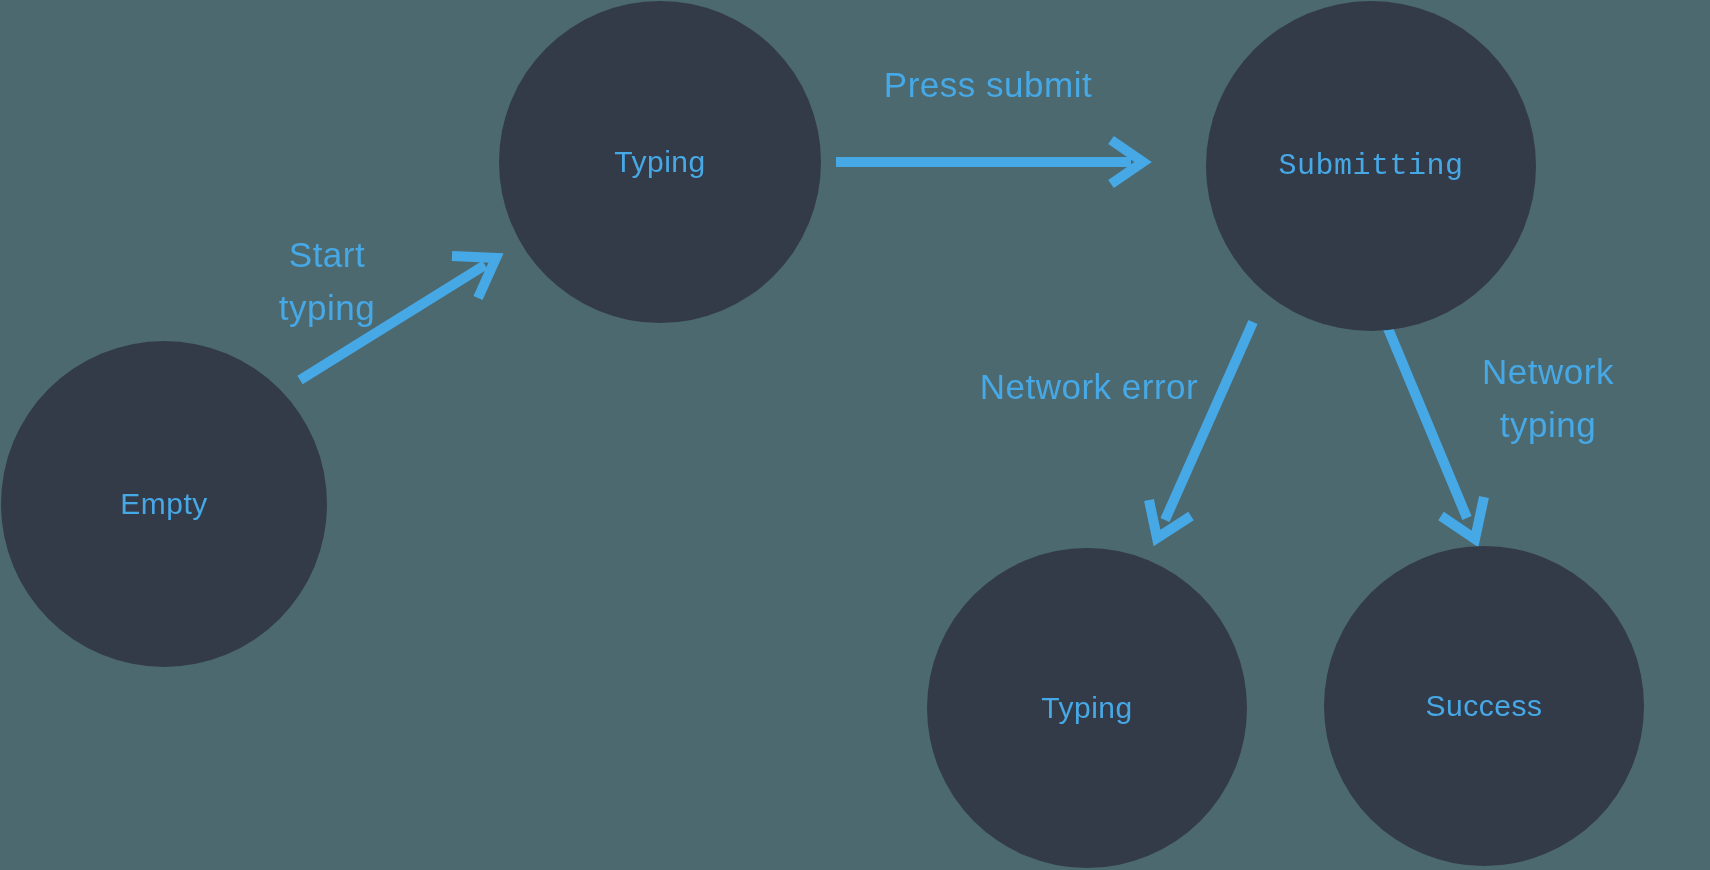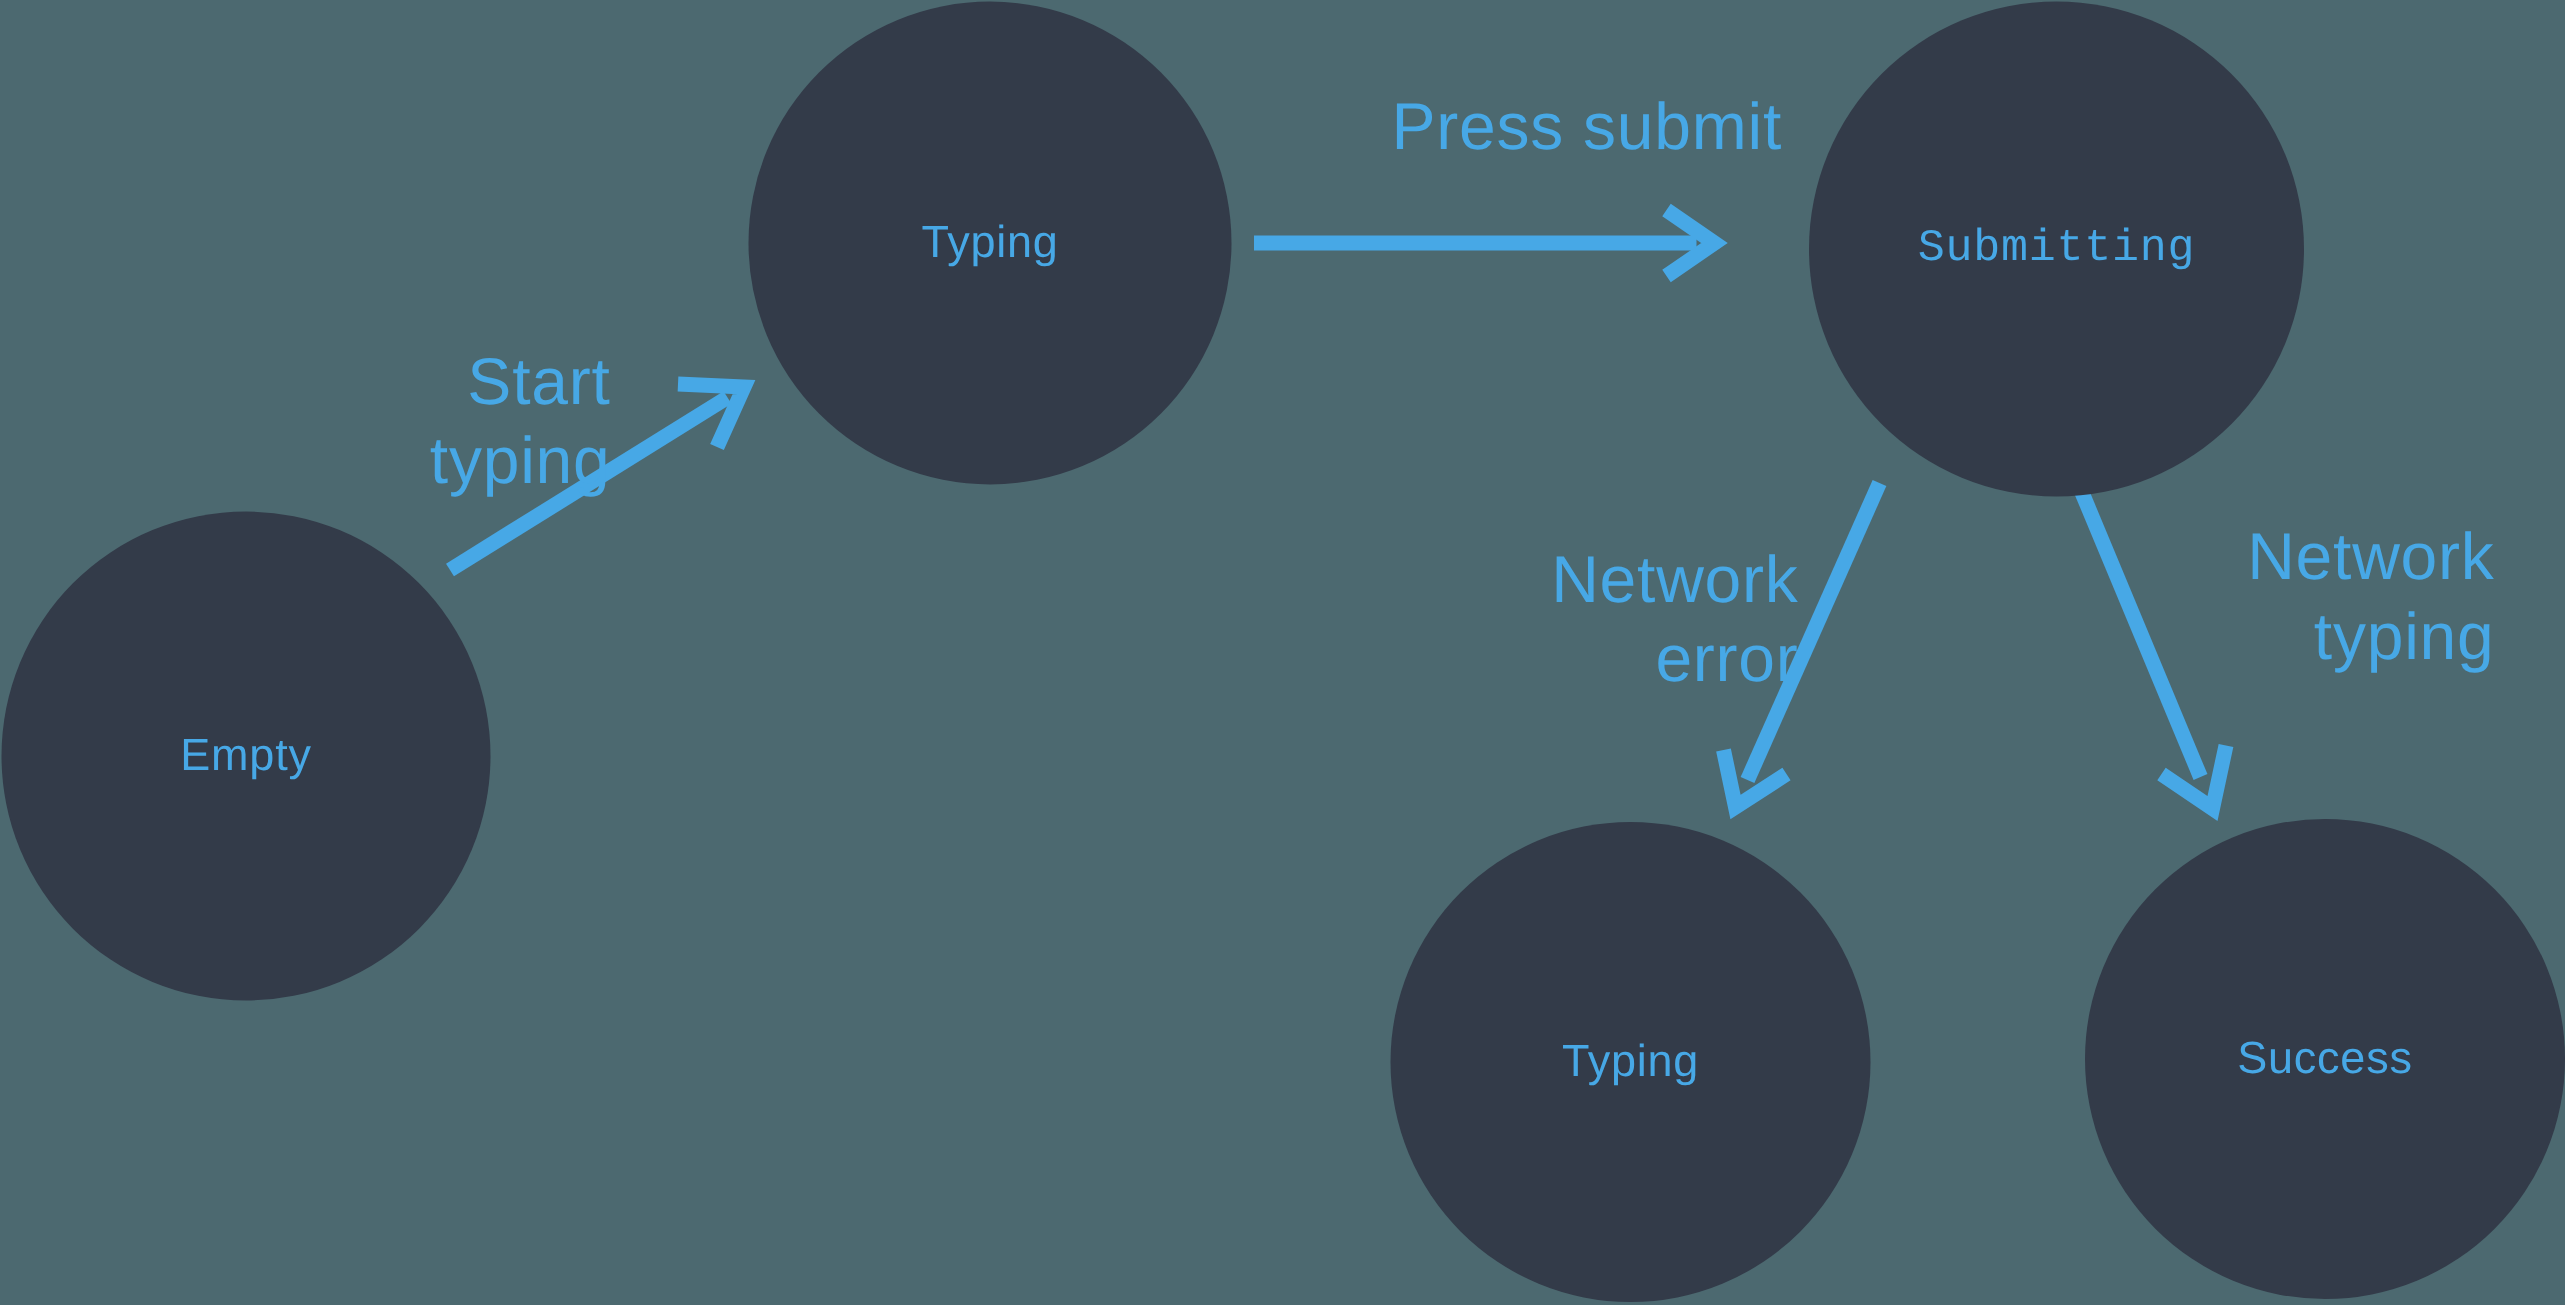--- a/index.html
+++ b/index.html
@@ -30,45 +30,45 @@
   .node-label {
     color: var(--accent, #47a8e6);
     font-size: 30px;
     font-weight: 400;
     letter-spacing: 0.5px;
     white-space: nowrap;
   }
   .edge-label {
     position: absolute;
     color: var(--accent, #47a8e6);
-    font-size: 44px;
+    font-size: 35px;
     font-weight: 400;
     letter-spacing: 0.5px;
     line-height: 53px;
-    text-align: right;
+    text-align: center;
   }
   .edges-layer {
     position: absolute;
     left: 0; top: 0;
     width: 1710px;
     height: 870px;
   }
   .edges-layer .shaft,
   .edges-layer .head {
     stroke: var(--accent, #47a8e6);
     stroke-width: 10;
     fill: none;
     stroke-linejoin: miter;
   }
   
   #node-empty      { left: 1px;    top: 341px; width: 326px; height: 326px; text-align: center; }
   #node-typing     { left: 499px;  top: 1px;   width: 322px; height: 322px; }
   #node-submitting { left: 1206px; top: 1px;   width: 330px; height: 330px; font-family: Liberation Mono, monospace; }
   #node-error      { left: 927px;  top: 548px; width: 320px; height: 320px; }
-  #node-success    { left: 1390px; top: 546px; width: 320px; height: 320px; }
+  #node-success    { left: 1324px; top: 546px; width: 320px; height: 320px; }
   
   #label-start-typing    { left: 247px;  top: 186px; width: 160px; margin-top: 42px; }
   #label-press-submit    { left: 788px;  top: 58px;  width: 400px; }
   #label-network-error   { left: 979px;  top: 360px; width: 220px; }
   #label-network-success { left: 1433px; top: 345px; width: 230px; }
 </style>
 </head>
 <body>
 
 <div class="canvas">

